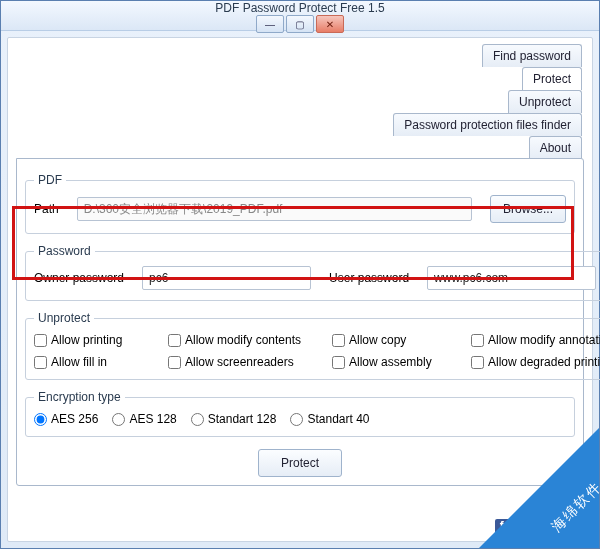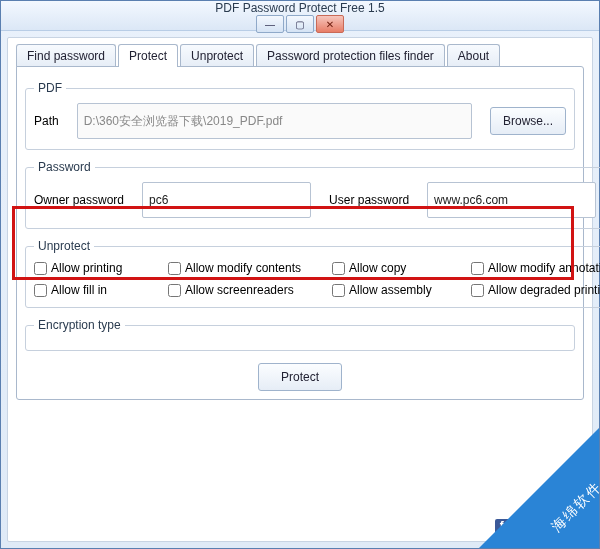--- a/index.html
+++ b/index.html
@@ -55,20 +55,21 @@
     background: #fff;
     border: 1px solid #c8d4e3;
     border-radius: 2px;
     padding: 6px 8px 30px 8px;
     position: relative;
   }
   .tabs {
     display: flex;
     align-items: flex-end;
     margin-bottom: -1px;
+    flex-direction: column;
   }
   .tab {
     padding: 4px 10px;
     border: 1px solid #a9b8cc;
     border-bottom: none;
     background: linear-gradient(#f7fafe,#e6edf6);
     border-radius: 3px 3px 0 0;
     margin-right: 2px;
     color: #223;
     cursor: pointer;
@@ -93,21 +94,21 @@
     padding: 8px 8px 10px 8px;
   }
   legend {
     padding: 0 4px;
     color: #2a3b4f;
     font-size: 12px;
   }
   .row { display: flex; align-items: center; gap: 18px; }
   .row > label { white-space: nowrap; }
   input.text {
-    height: 36px;
+    height: 24px;
     border: 1px solid #b7c3d3;
     border-radius: 2px;
     padding: 2px 6px;
     font-size: 12px;
     background: #fff;
     color: #222;
   }
   input.text[readonly] { color: #888; background:#fafafa; }
   .browse-btn, .protect-btn {
     height: 28px;
@@ -250,20 +251,38 @@
             </label>
           <label class="chk">
               <input type="checkbox" style="">
               <span>Allow degraded printing</span>
             </label>
         </div>
       </fieldset>
 
       <fieldset>
         <legend>Encryption type</legend>
+        <div class="radio-row">
+          <label>
+              <input type="radio" name="enc" checked="" style="">
+              <span>AES 256</span>
+            </label>
+          <label>
+              <input type="radio" name="enc" style="">
+              <span>AES 128</span>
+            </label>
+          <label>
+              <input type="radio" name="enc" style="">
+              <span>Standart 128</span>
+            </label>
+          <label>
+              <input type="radio" name="enc" style="">
+              <span>Standart 40</span>
+            </label>
+        </div>
       </fieldset>
 
       <div class="protect-wrap">
         <button class="protect-btn" style="padding:4px 22px">Protect</button>
       </div>
 
     </div>
 
     <div class="footer-icons">
       <div class="fi fb"></div>

